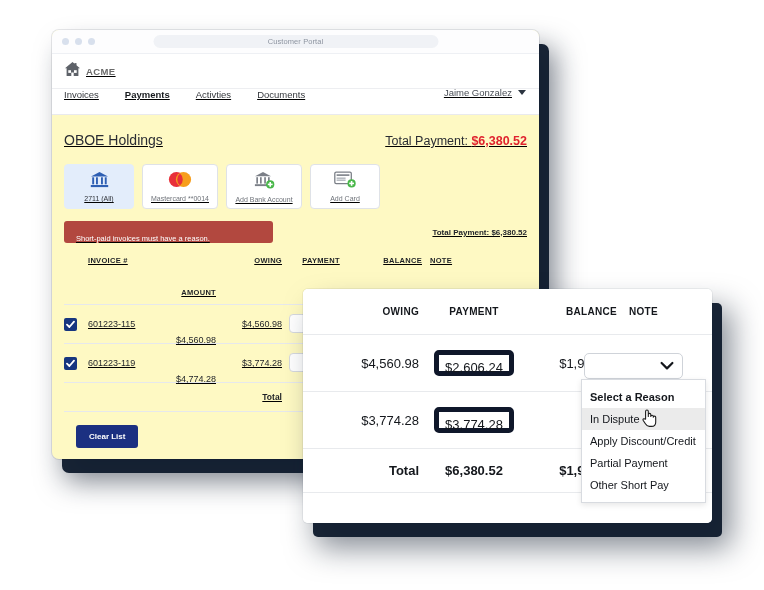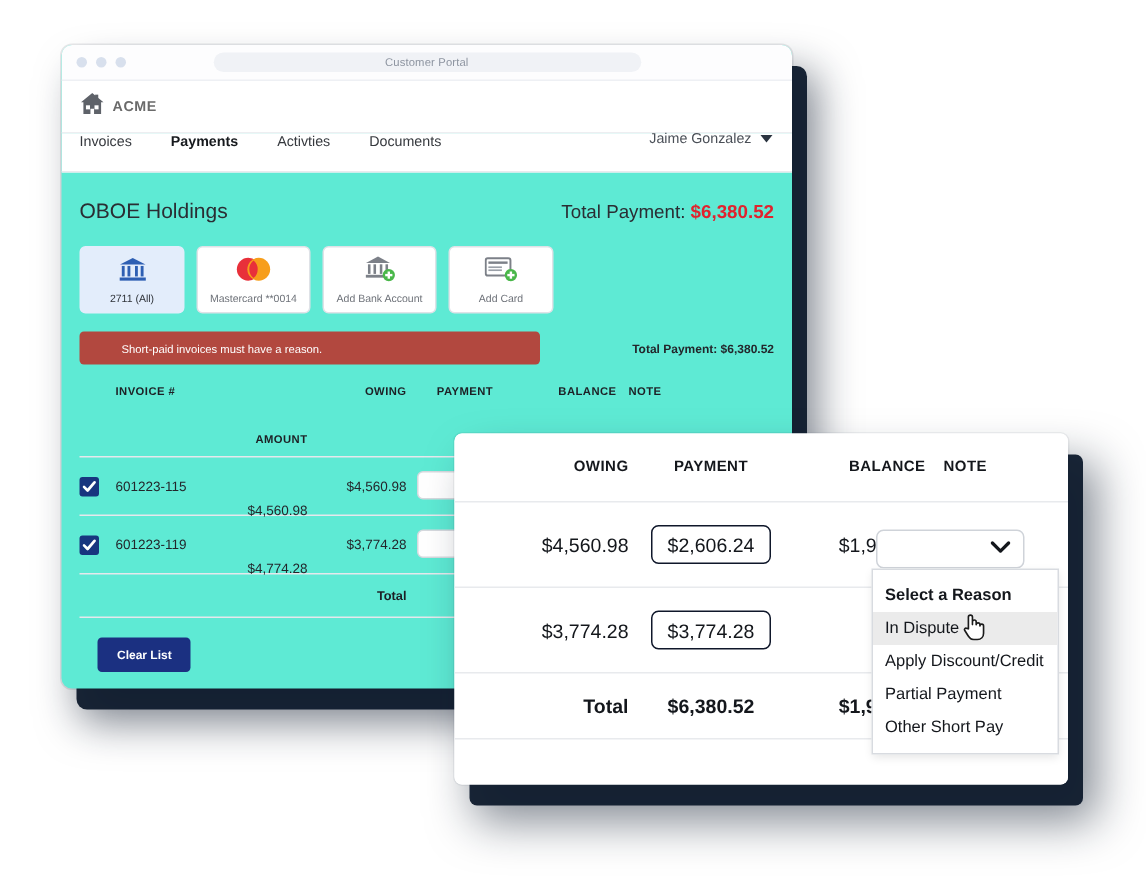--- a/index.html
+++ b/index.html
@@ -12,31 +12,32 @@
     height: 590px;
     position: relative;
     overflow: hidden;
     font-family: "Liberation Sans", sans-serif;
     -webkit-font-smoothing: antialiased;
   }
 
   
   #browser-window {
     position: absolute;
-    left: 41px;
+    left: 52px;
     top: 30px;
     width: 487px;
     height: 429px;
-    background: #5eead4;
+    background: #fef9c3;
     border-radius: 7px;
     box-shadow:
       0 0 0 1px rgba(20,32,50,0.10),
       10px 14px 0 0 rgba(16,28,46,0.96),
       14px 20px 28px 2px rgba(16,28,46,0.55);
     overflow: hidden;
+    text-decoration: underline;
   }
 
   
   #titlebar {
     height: 23px;
     background: #fdfdfe;
     border-bottom: 1px solid #eef0f4;
     display: flex;
     align-items: center;
     padding: 0 10px;
@@ -163,27 +164,27 @@
   }
   .method-card.selected .method-label { color: #2e3238; }
 
   
   #warning-row {
     display: flex;
     align-items: center;
     padding: 12px 12px 0 12px;
   }
   #warning-banner {
-    width: 307px;
+    width: 209px;
     height: 22px;
     background: #b2483f;
     border-radius: 3px;
     display: flex;
-    align-items: center;
-    padding-left: 28px;
+    align-items: flex-end;
+    padding-left: 12px;
     box-sizing: border-box;
   }
   #warning-text {
     color: #ffffff;
     font-size: 7.5px;
   }
   #total-payment-sub {
     margin-left: auto;
     font-size: 8px;
     font-weight: bold;
@@ -323,21 +324,21 @@
   .z-pay  { width: 110px; flex: none; text-align: center; }
   .z-bal  { width: 88px;  flex: none; text-align: right; }
   .z-note { width: 95px;  flex: none; text-align: left; padding-left: 12px; box-sizing: border-box;}
   .zt-head .z-pay { text-align: center; }
 
   .z-pay-input {
     display: inline-block;
     width: 80px;
     height: 26px;
     line-height: 26px;
-    border: 1px solid #0f172a;
+    border: 5px solid #0f172a;
     border-radius: 5px;
     background: #fff;
     font-size: 13px;
     color: #14171c;
     text-align: center;
     box-sizing: border-box;
     cursor: text;
   }
 
   

